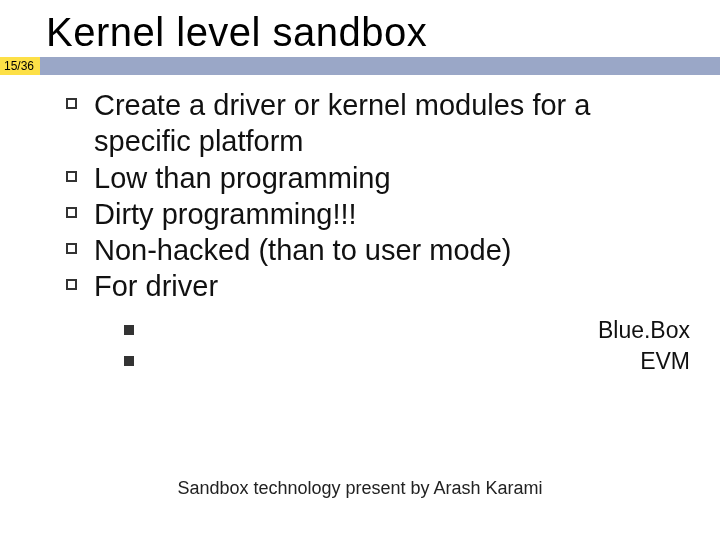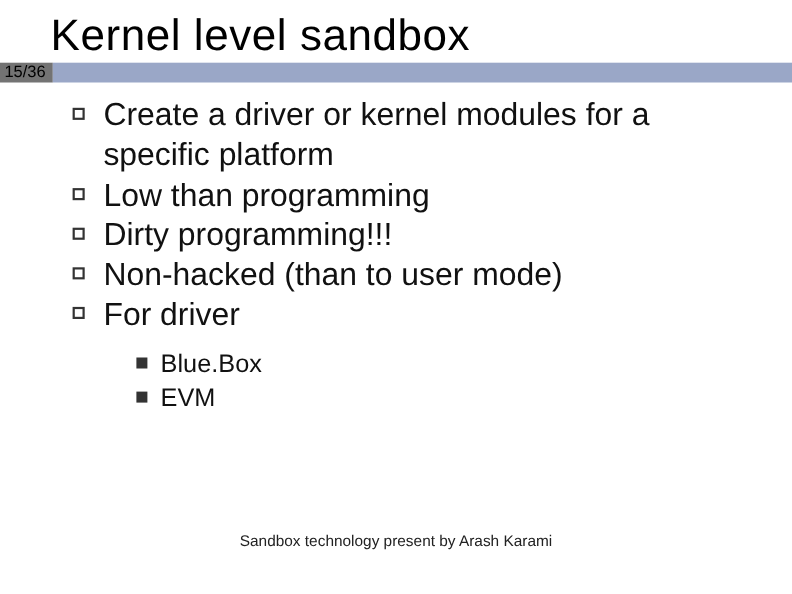--- a/index.html
+++ b/index.html
@@ -24,23 +24,23 @@
     color: #000;
     letter-spacing: 0.5px;
   }
   .stripe {
     display: flex;
     align-items: stretch;
     height: 18px;
     width: 100%;
   }
   .page-badge {
-    background: #737373;
+    background: #fde047;
     color: #000;
-    font-size: 15px;
+    font-size: 12px;
     line-height: 18px;
     padding: 0 6px 0 4px;
     font-family: "Segoe UI", Arial, sans-serif;
   }
   .stripe-fill {
     flex: 1;
     background: #9aa7c7;
   }
   .content {
     padding: 12px 30px 0 60px;
@@ -65,20 +65,21 @@
     width: 11px;
     height: 11px;
     border: 2px solid #333;
     box-sizing: border-box;
     background: #fff;
   }
   ul.sub {
     list-style: none;
     margin: 10px 0 0 0;
     padding: 0 0 0 64px;
+    text-align: right;
   }
   ul.sub > li {
     position: relative;
     padding-left: 22px;
     font-size: 23px;
     line-height: 1.35;
   }
   ul.sub > li::before {
     content: "";
     position: absolute;
@@ -86,21 +87,21 @@
     top: 10px;
     width: 10px;
     height: 10px;
     background: #333;
   }
   .footer {
     position: absolute;
     bottom: 16px;
     width: 100%;
     text-align: center;
-    font-size: 14px;
+    font-size: 18px;
     color: #222;
     font-family: "Segoe UI", Arial, sans-serif;
   }
 </style>
 </head>
 <body>
 
 <div class="slide">
 
   <div class="title">Kernel level sandbox</div>

